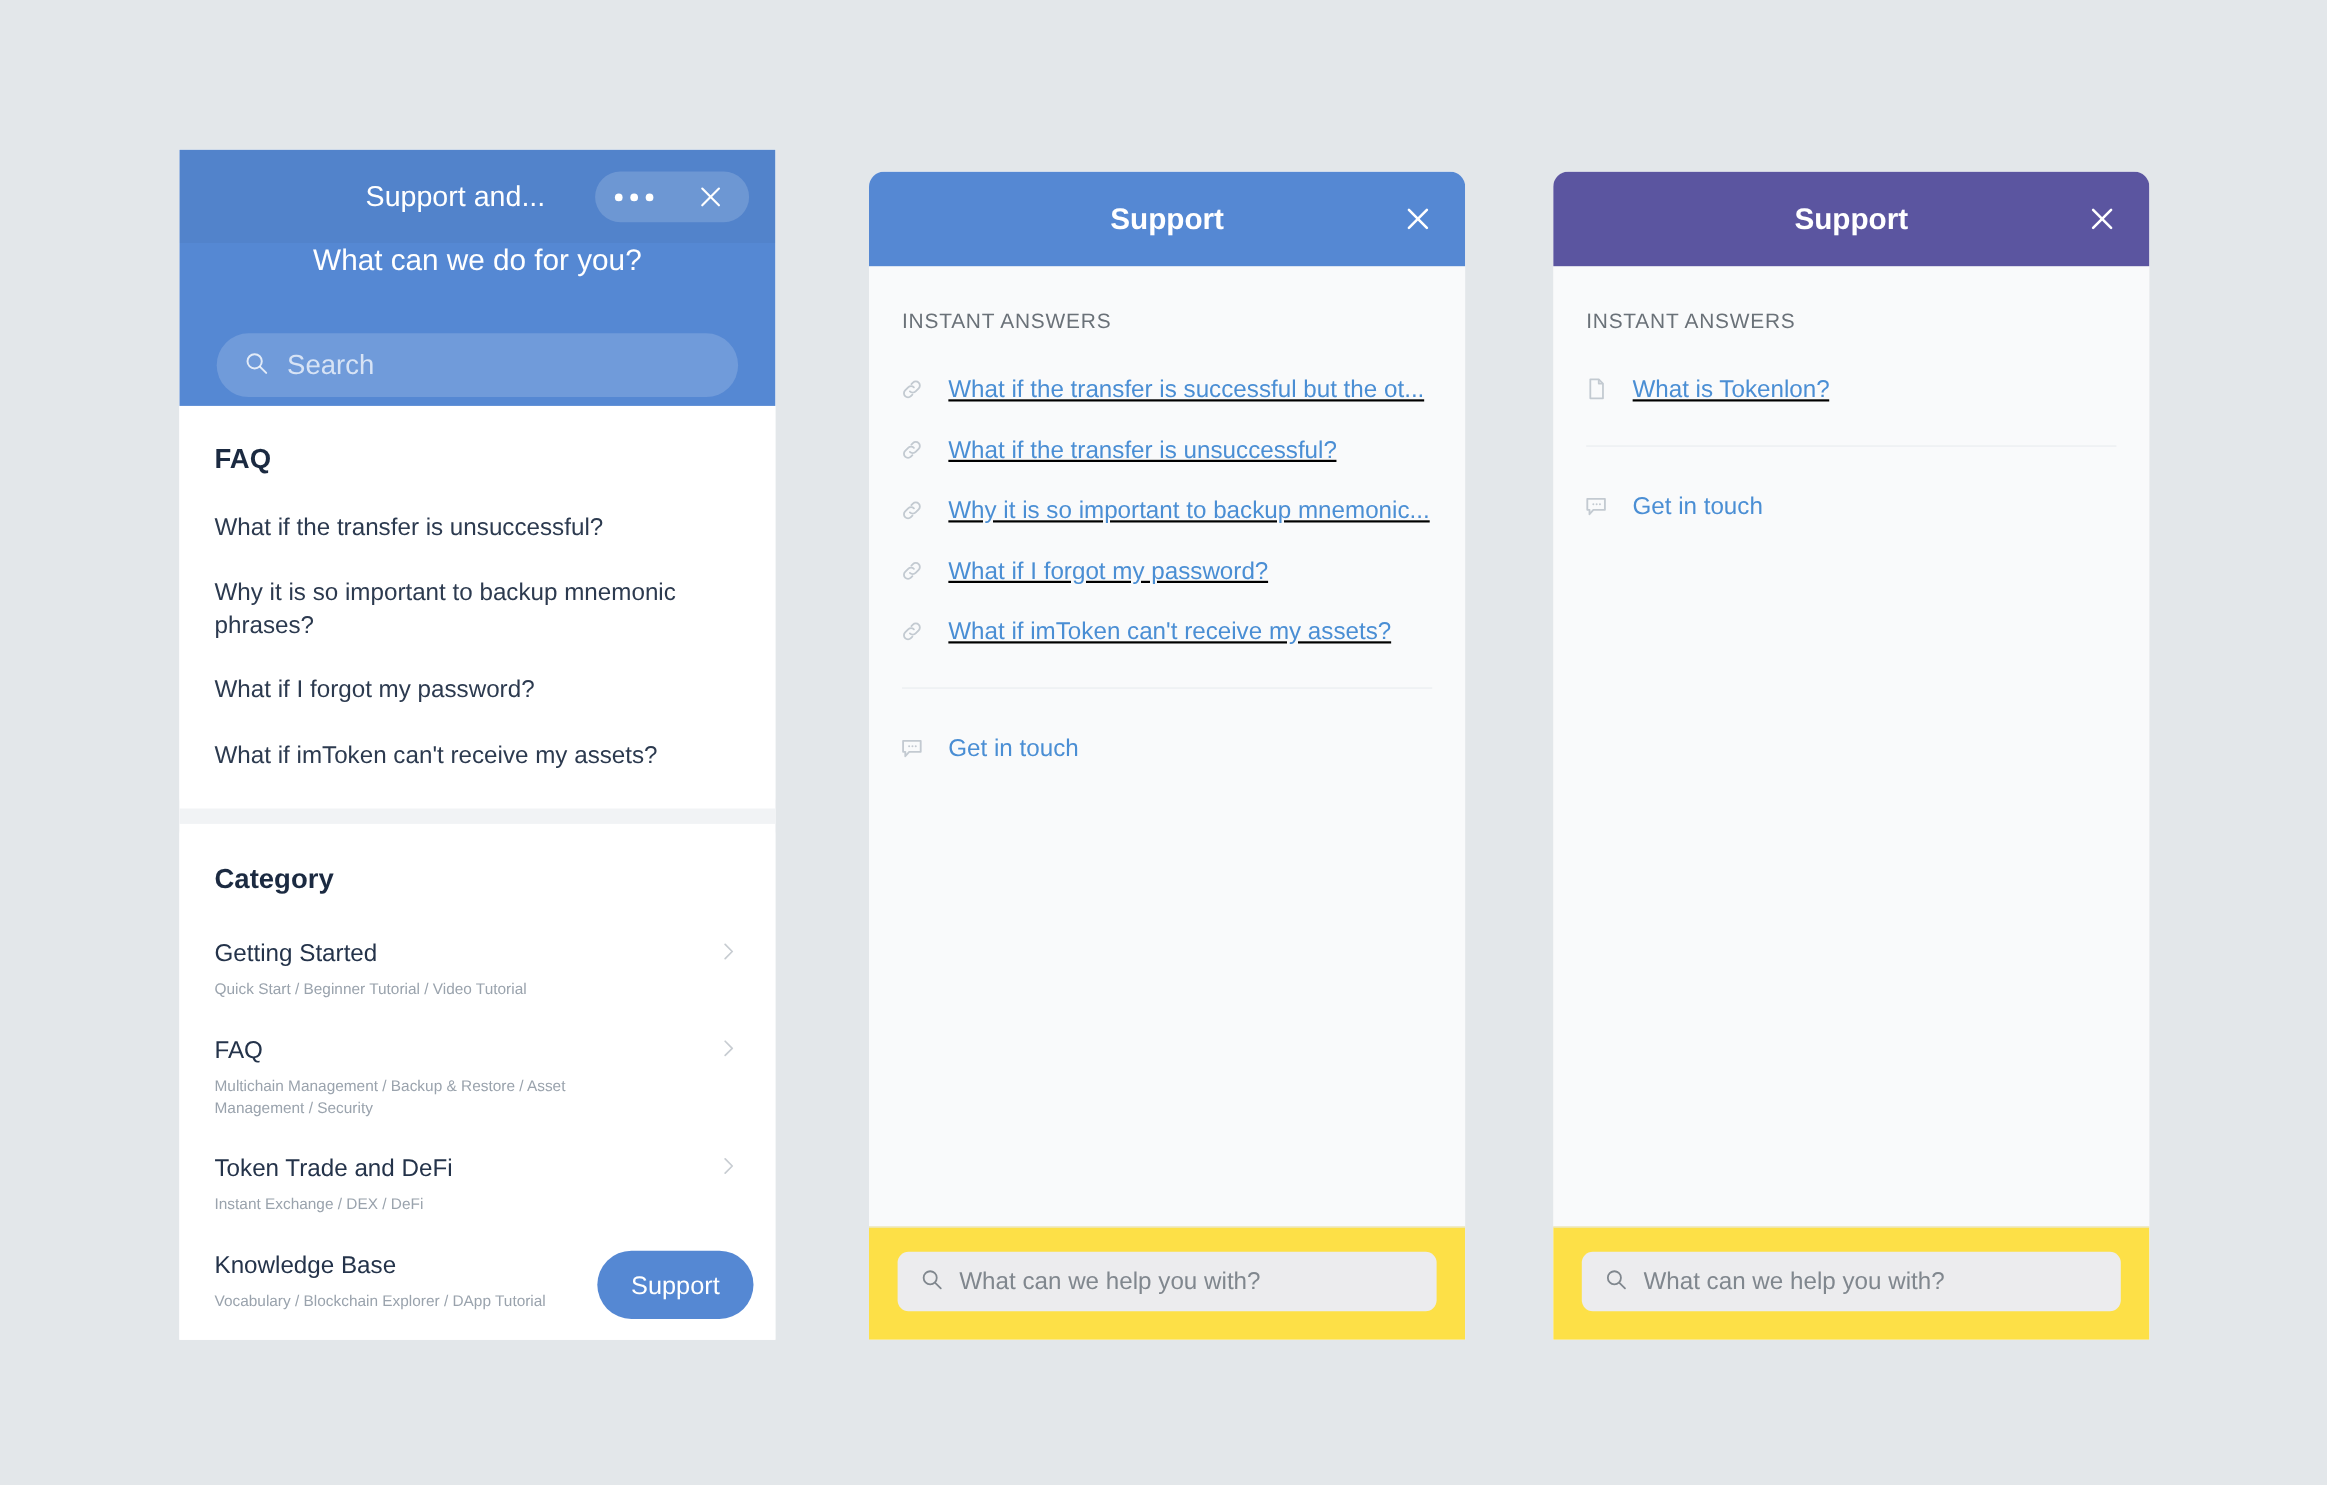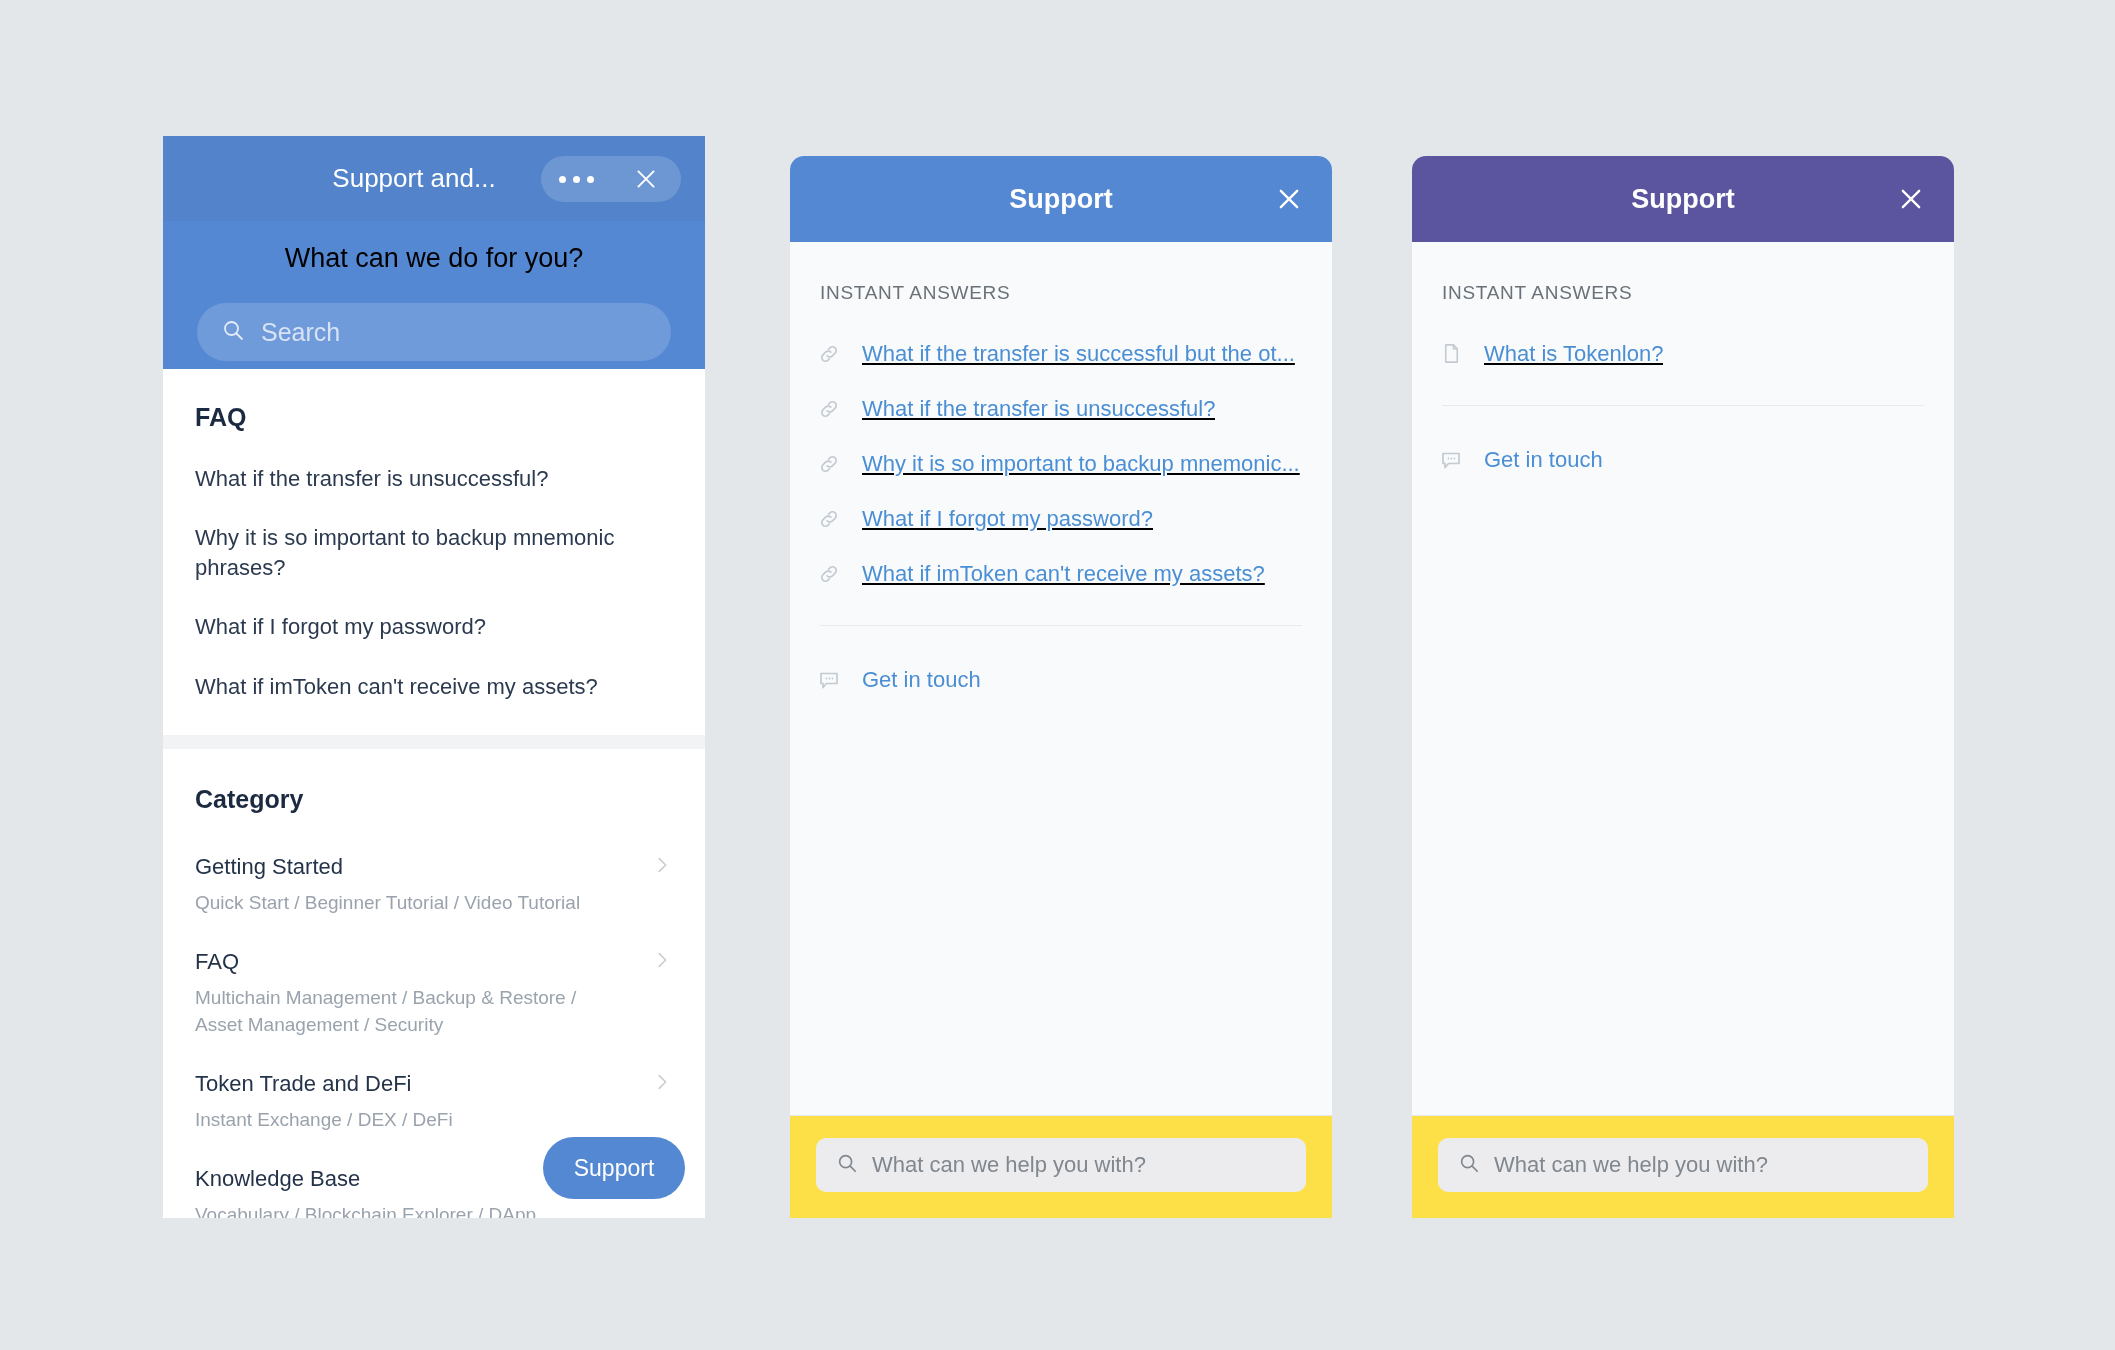--- a/index.html
+++ b/index.html
@@ -82,23 +82,22 @@
     flex: 1;
     display: flex;
     align-items: center;
     justify-content: center;
     cursor: pointer;
     height: 100%;
   }
 
   .p1-question {
     text-align: center;
-    color: #000000;
+    color: #ffffff;
     font-size: 27px;
-    margin-top: 22px;
   }
 
   .p1-searchbox {
     position: absolute;
     left: 34px;
     top: 167px;
     width: 474px;
     height: 58px;
     border-radius: 29px;
     background: rgba(255,255,255,0.16);
@@ -149,21 +148,21 @@
     padding: 8px 0 24px 0;
     cursor: pointer;
   }
   .cat-text { flex: 1; padding-right: 16px; }
   .cat-name {
     font-size: 22px;
     color: #24334a;
     margin-bottom: 9px;
   }
   .cat-sub {
-    font-size: 19px;
+    font-size: 14px;
     color: #9aa3ad;
     line-height: 1.45;
     max-width: 390px;
   }
   .chev {
     width: 22px; height: 22px;
     flex: 0 0 auto;
     opacity: 0.55;
   }
 

